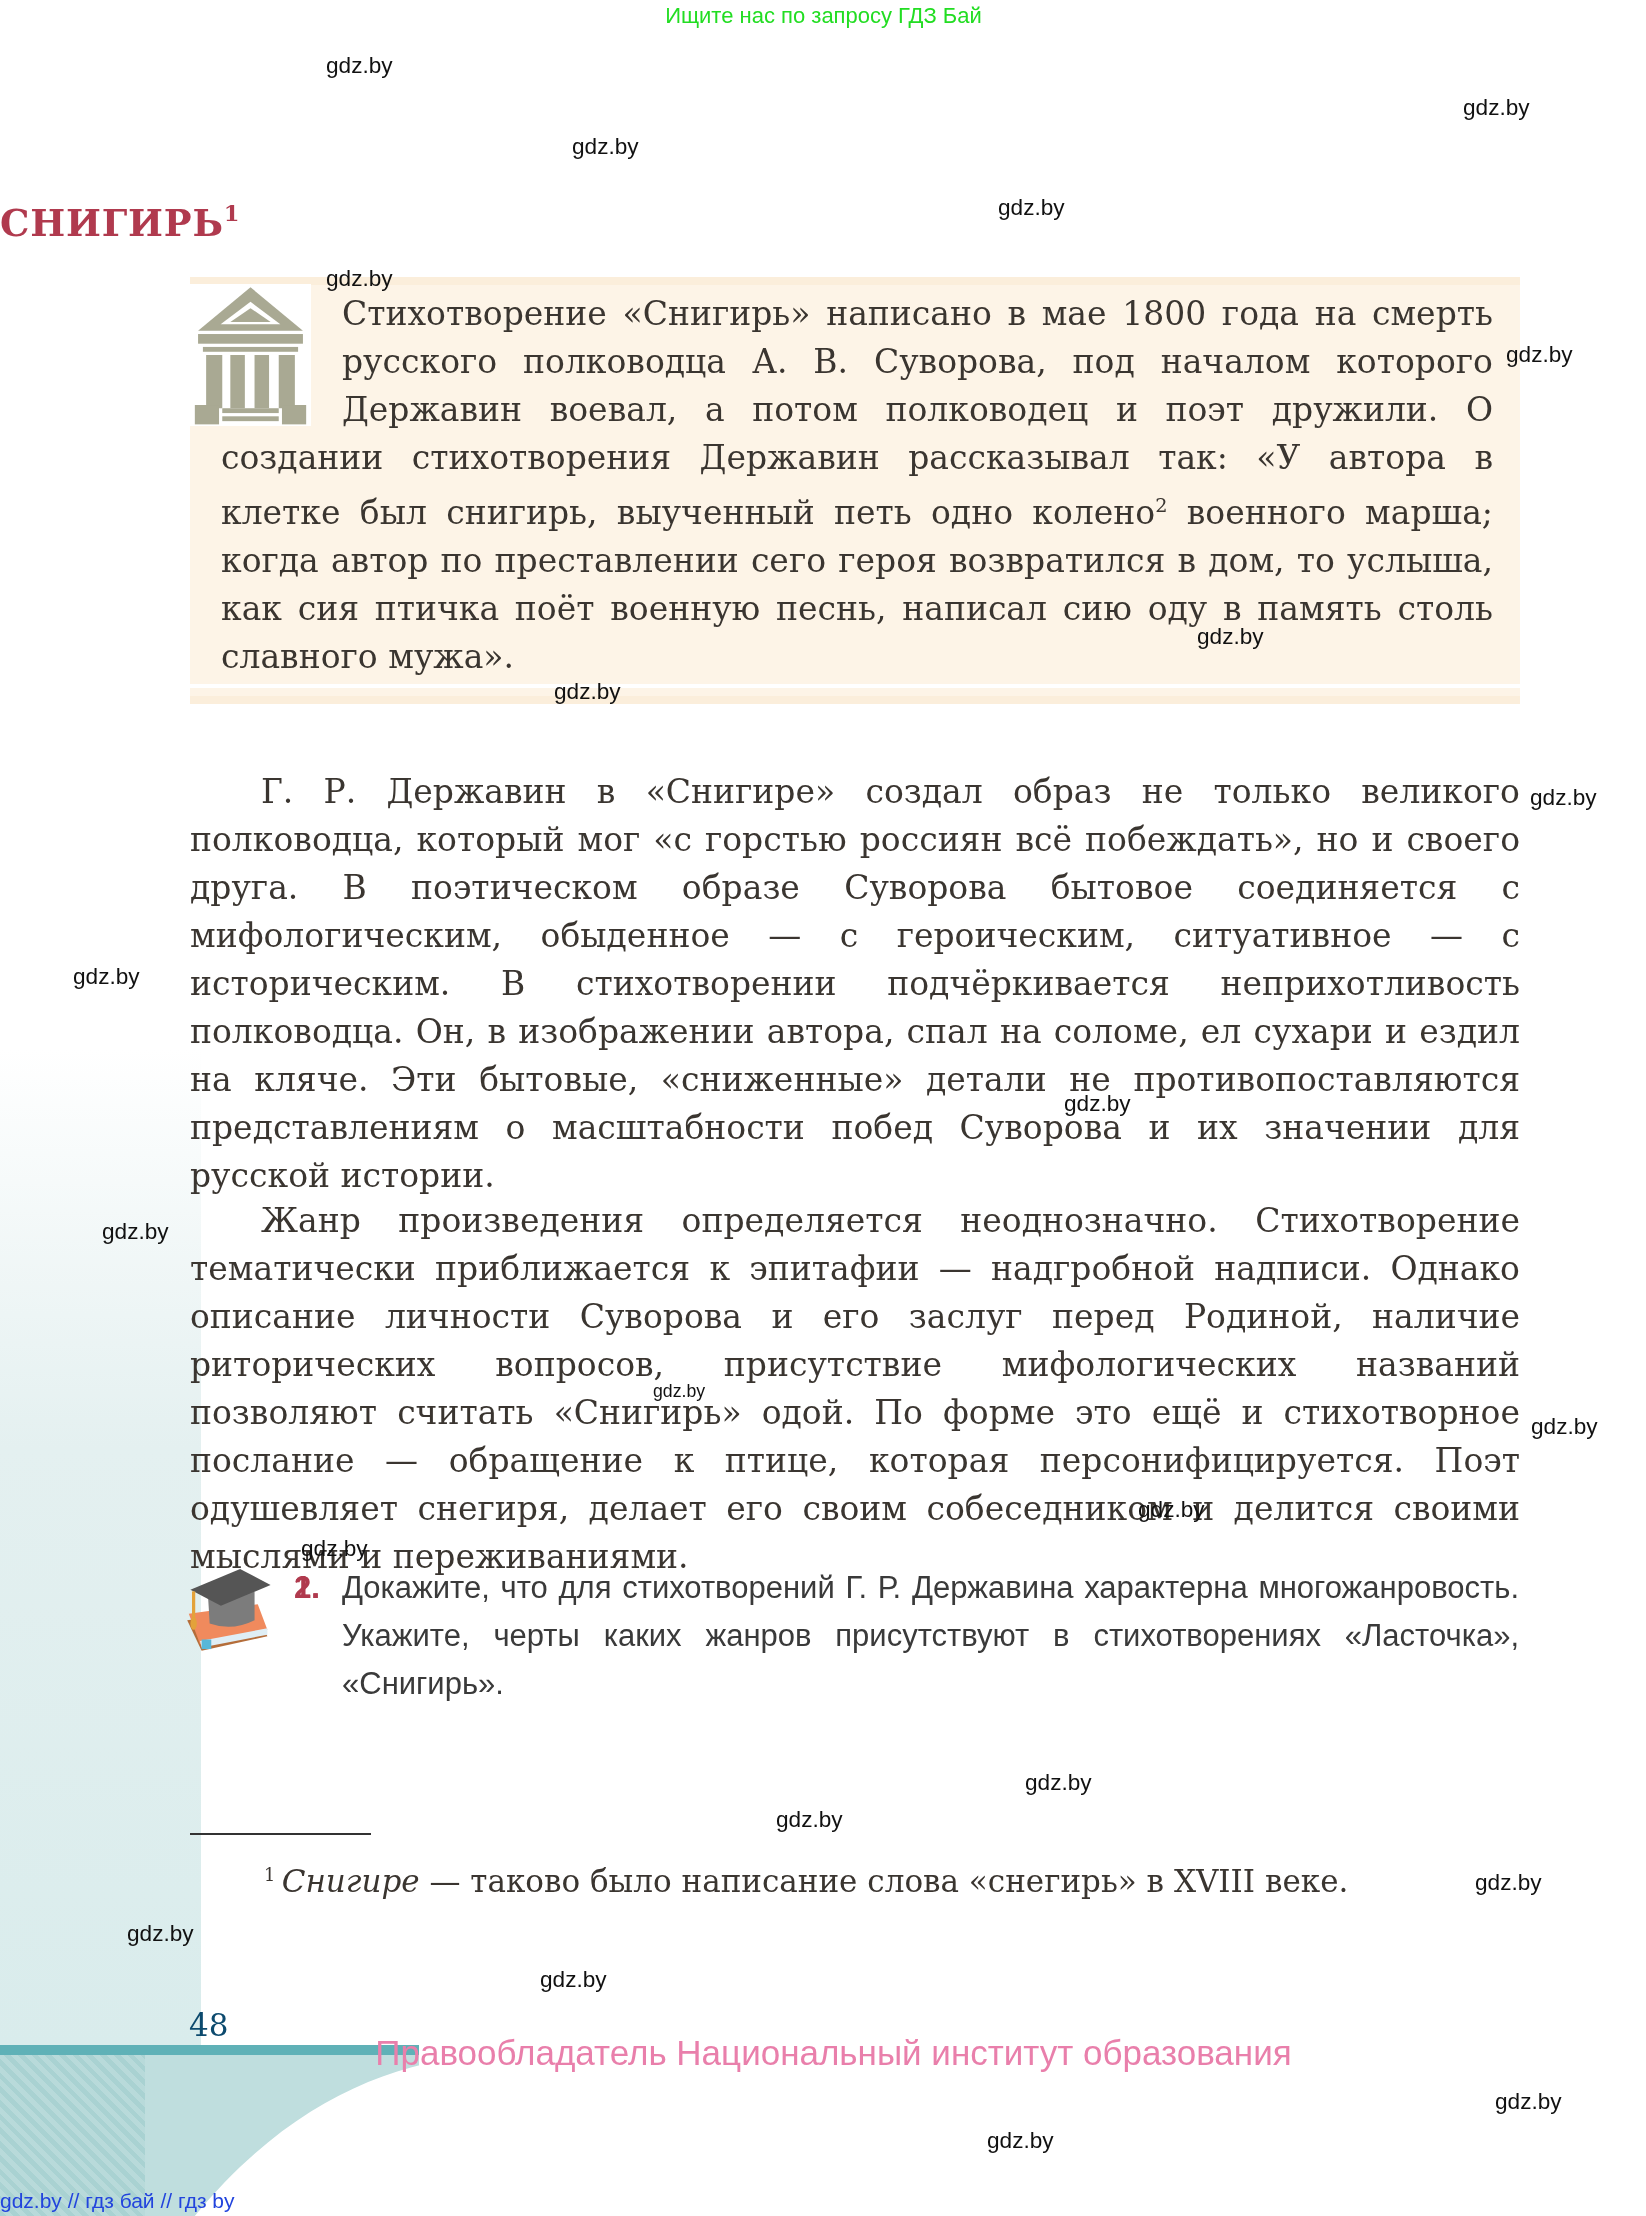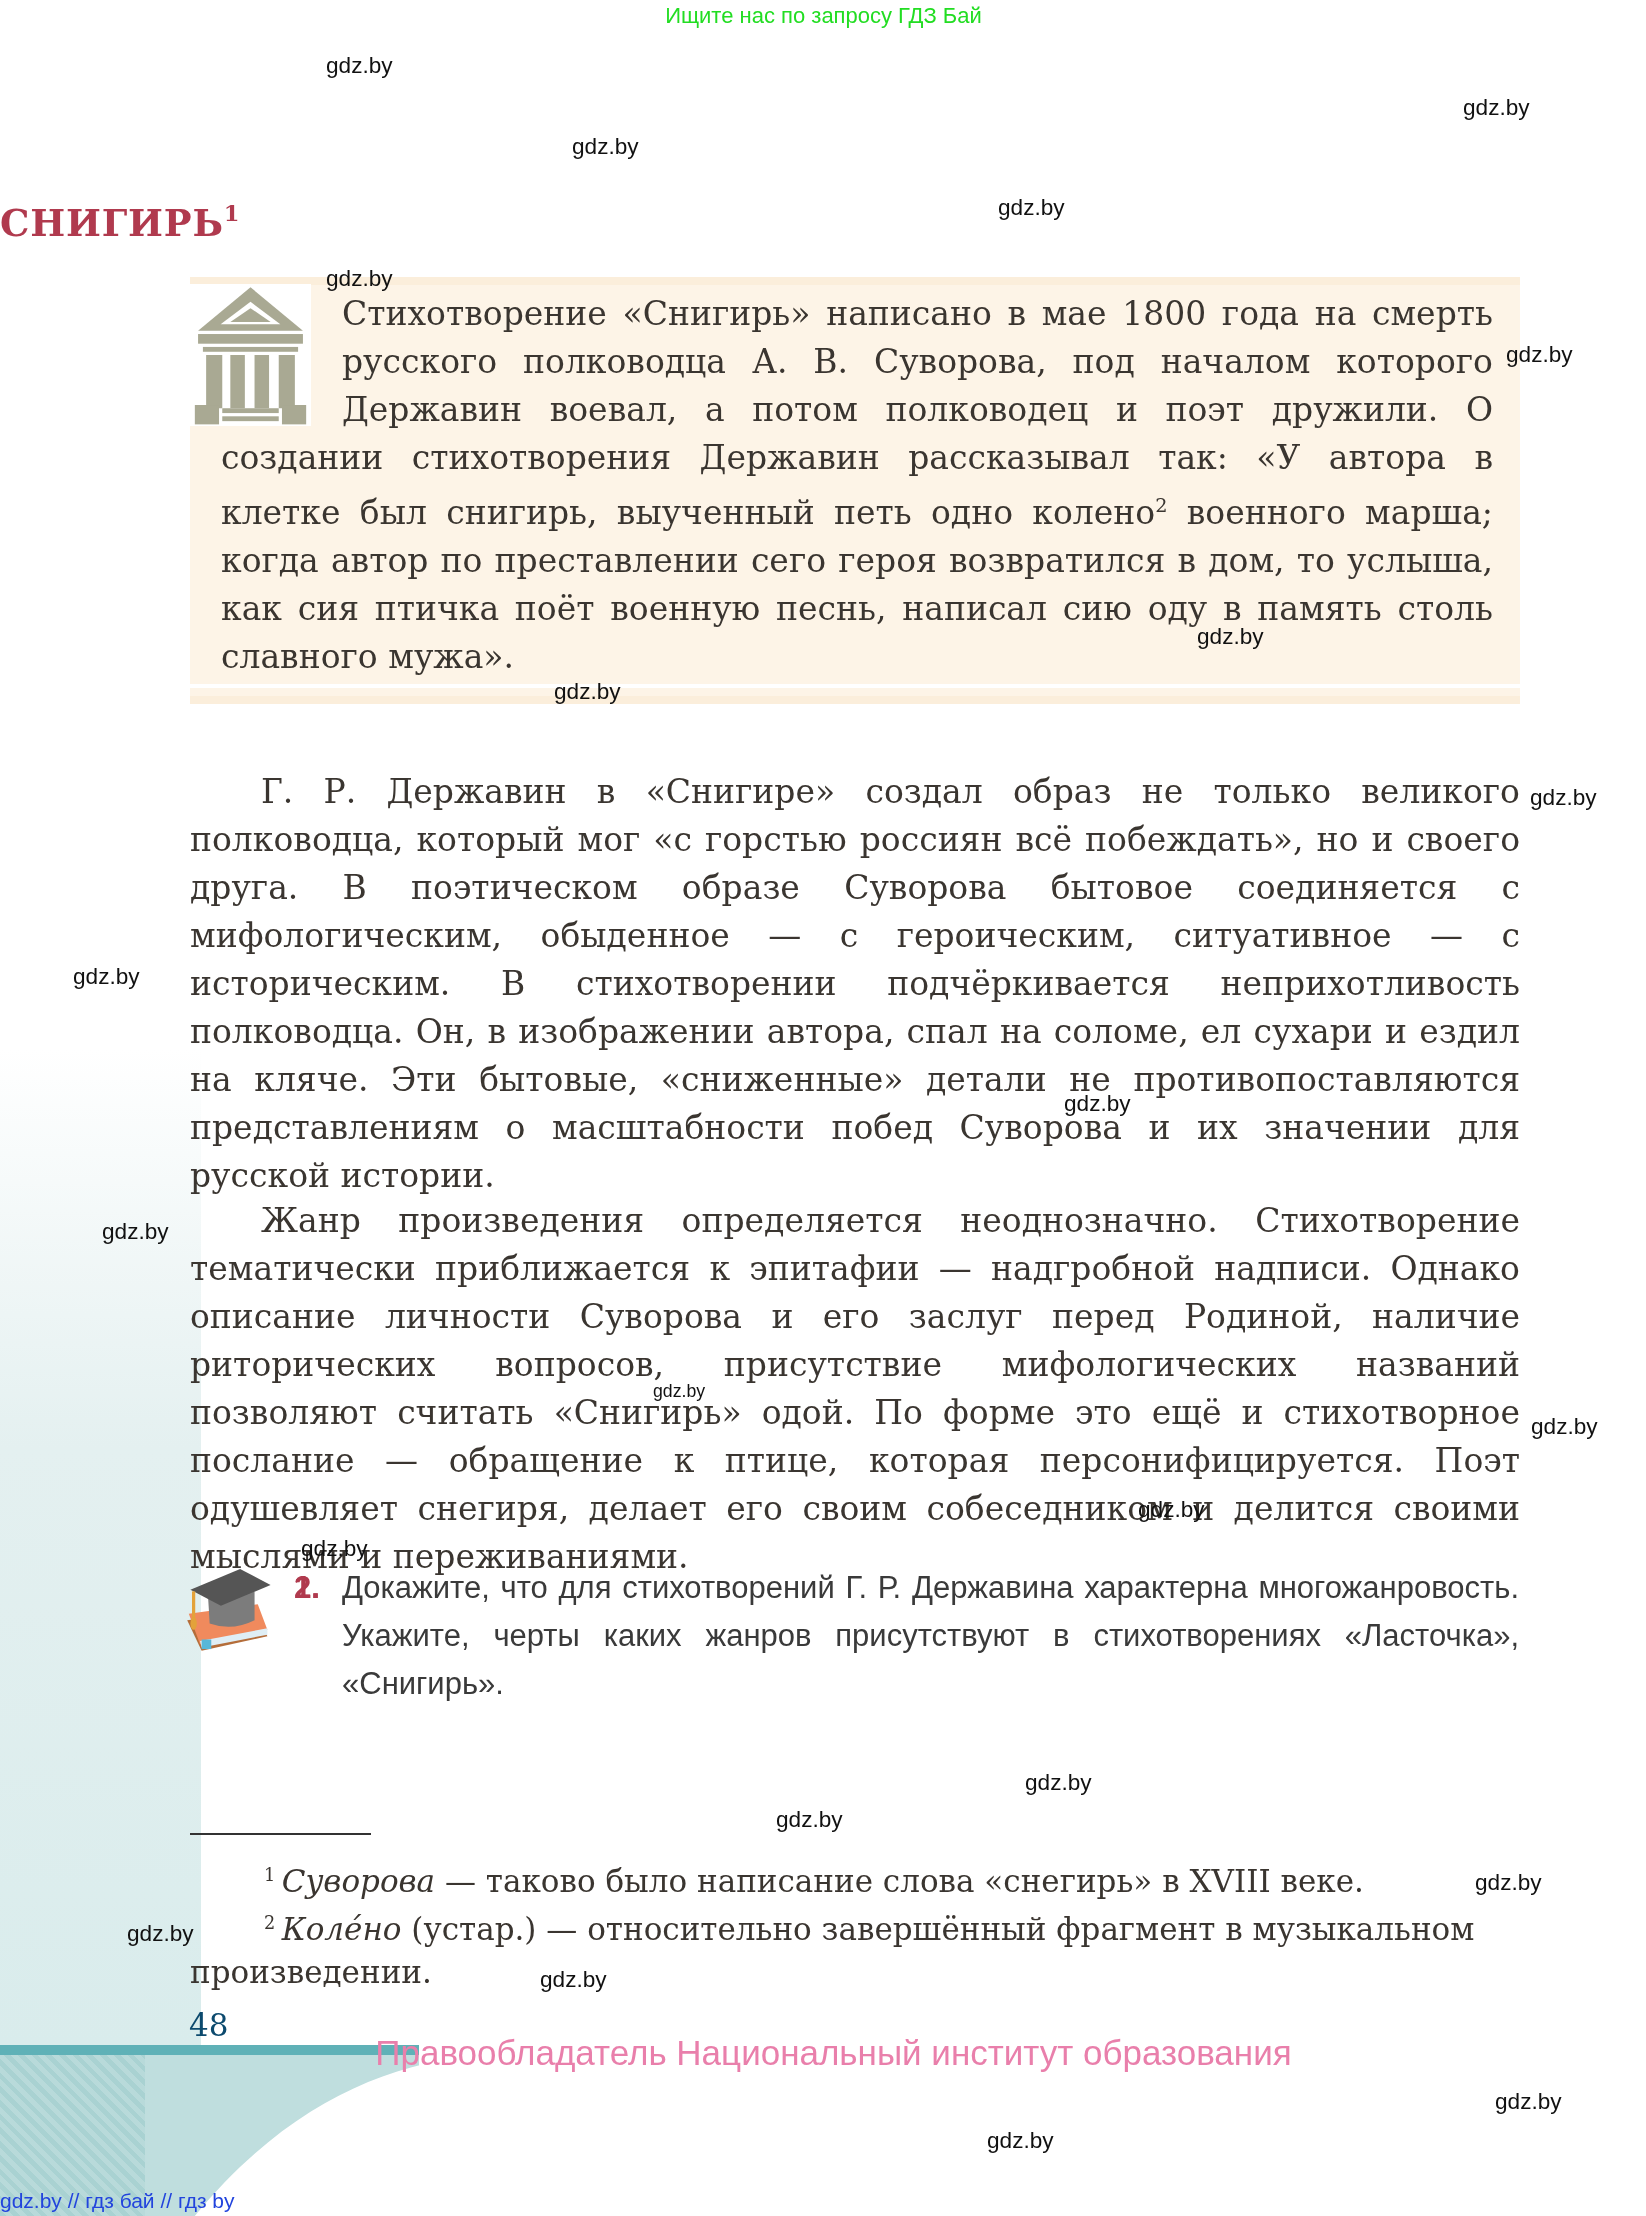--- a/index.html
+++ b/index.html
@@ -148,22 +148,21 @@
     <span class="task-num">1.</span>
   </div>
   <div class="task">
     <span class="task-num">2.</span>
     <span>Докажите, что для стихотворений Г. Р. Державина характерна многожанровость. Укажите, черты каких жанров присутствуют в стихотворениях «Ласточка», «Снигирь».</span>
   </div>
 </div>
 
 <div class="fn-rule"></div>
 <div class="footnotes">
-  <div class="fn"><sup>1</sup><i>Суворова</i><span> — таково было написание слова «снегирь» в XVIII веке.</span></div>
-  <div class="fn"><sup>2</sup><i>Колéно</i><span> (устар.) — относительно завершённый фрагмент в музыкальном произведении.</span></div>
+  <div class="fn"><sup>1</sup><i>Снигире</i><span> — таково было написание слова «снегирь» в XVIII веке.</span></div>
 </div>
 
 <div class="page-num">48</div>
 <div class="copyright">Правообладатель Национальный институт образования</div>
 
 <div class="wm" style="left:326px;top:53px">gdz.by</div>
 <div class="wm" style="left:1463px;top:95px">gdz.by</div>
 <div class="wm" style="left:572px;top:134px">gdz.by</div>
 <div class="wm" style="left:998px;top:195px">gdz.by</div>
 <div class="wm" style="left:326px;top:266px">gdz.by</div>

